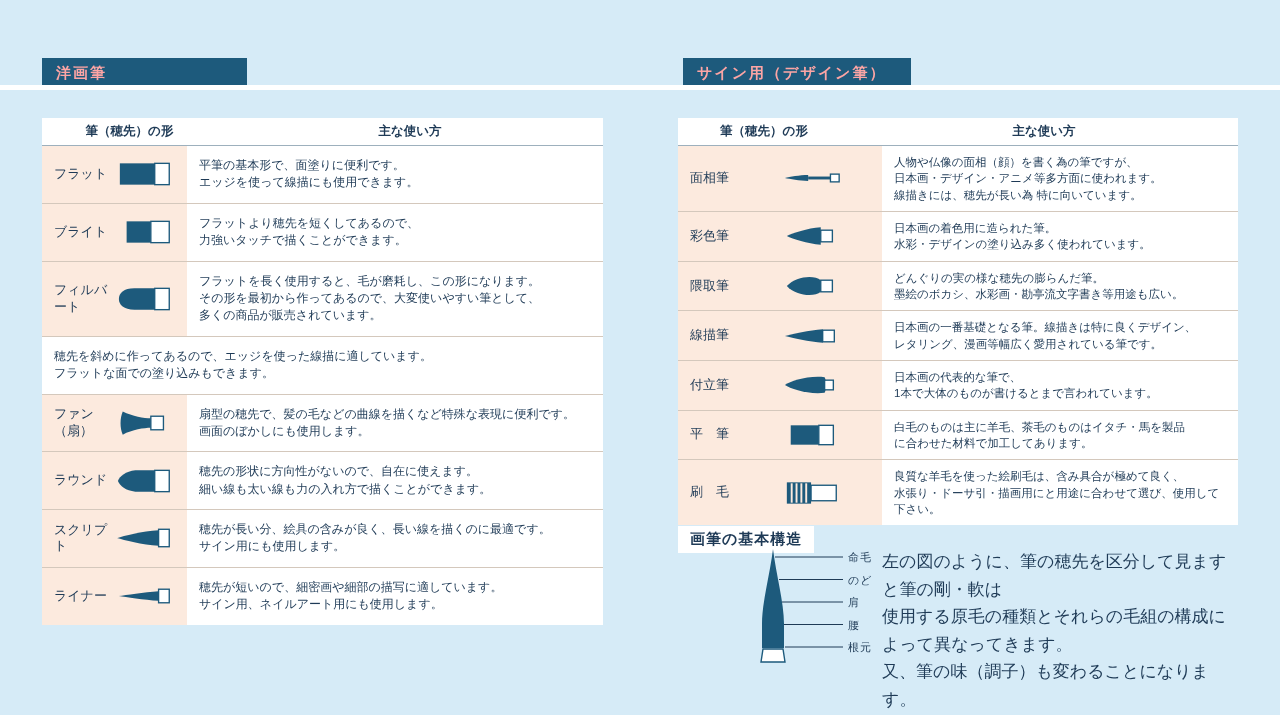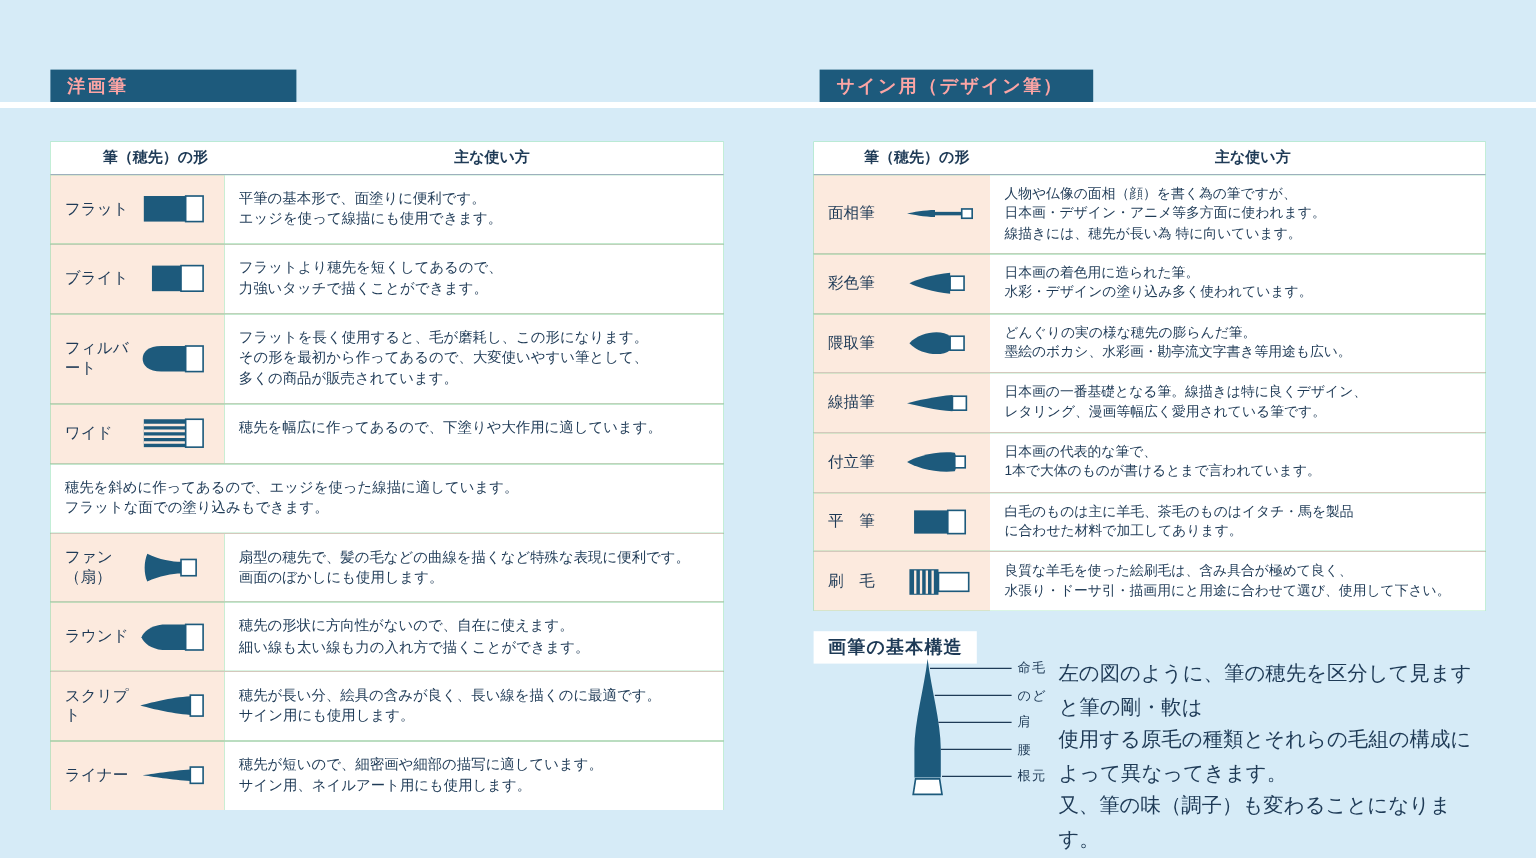--- a/index.html
+++ b/index.html
@@ -15,38 +15,38 @@
   .page-divider{position:absolute;left:0;top:85px;width:1280px;height:5px;background:#ffffff}
 
   .title-box{
     position:absolute;top:42px;height:30px;line-height:30px;
     background:#1d5a7c;color:#fca5a5;font-weight:bold;font-size:15px;
     padding-left:14px;letter-spacing:2px;margin-top:16px;
   }
   #title-left{left:42px;width:205px}
   #title-right{left:683px;width:228px}
 
-  .brush-table{position:absolute;top:118px;background:#22c55e}
+  .brush-table{position:absolute;top:118px;background:#7f1d1d}
   #table-left{left:42px;width:561px}
   #table-right{left:678px;width:560px}
 
   .thead{display:flex;background:#ffffff;border-bottom:1px solid #9db0bd;height:28px;align-items:center;font-weight:bold;font-size:12.5px}
   .th{text-align:center}
   #table-left .th-shape{width:175px}
   #table-right .th-shape{width:172px}
   .th-usage{flex:1}
 
   .trow{display:flex}
   .trow + .trow{border-top:1px solid #d4c8bc}
   #table-left .trow{min-height:50px}
   #table-right .trow{min-height:48px}
 
   .td-shape{background:#fceade;display:flex;align-items:center;padding-left:12px}
   #table-left .td-shape{width:145px}
-  #table-right .td-shape{width:147px}
+  #table-right .td-shape{width:204px}
 
   .bname{font-size:13px;line-height:1.3;white-space:pre-line;font-weight:normal}
   #table-left .bname{width:80px}
   #table-right .bname{width:64px}
   .bicon{flex:1;display:flex;justify-content:center;align-items:center;padding-right:10px}
 
   .td-usage{flex:1;background:#ffffff;white-space:pre-line}
   #table-left .td-usage{padding:11px 12px;font-size:12px;line-height:1.45}
   #table-right .td-usage{padding:8px 12px;font-size:11.5px;line-height:1.42}
 
@@ -120,38 +120,20 @@
                 <path class="f" d="M41 4 L20 4 C9 4 4 9 4 15 C4 21 9 26 20 26 L41 26 Z"></path>
                 <rect class="o" x="41" y="4" width="15" height="22"></rect>
               </svg>
             </div>
           </div>
           <div class="td-usage">フラットを長く使用すると、毛が磨耗し、この形になります。
 その形を最初から作ってあるので、大変使いやすい筆として、
 多くの商品が販売されています。</div>
         </div>
         <div class="trow">
-          <div class="td-shape">
-            <div class="bname">ワイド</div>
-            <div class="bicon">
-              <svg width="62" height="30" viewBox="0 0 64 30">
-                <rect class="f" x="5" y="3" width="36" height="24"></rect>
-                <g class="ws">
-                  <line x1="5" y1="8" x2="41" y2="8"></line>
-                  <line x1="5" y1="13" x2="41" y2="13"></line>
-                  <line x1="5" y1="18" x2="41" y2="18"></line>
-                  <line x1="5" y1="23" x2="41" y2="23"></line>
-                </g>
-                <rect class="o" x="41" y="3" width="15" height="24"></rect>
-              </svg>
-            </div>
-          </div>
-          <div class="td-usage">穂先を幅広に作ってあるので、下塗りや大作用に適しています。</div>
-        </div>
-        <div class="trow">
           <div class="td-usage">穂先を斜めに作ってあるので、エッジを使った線描に適しています。
 フラットな面での塗り込みもできます。</div>
         </div>
         <div class="trow">
           <div class="td-shape">
             <div class="bname">ファン（扇）</div>
             <div class="bicon">
               <svg width="62" height="30" viewBox="0 0 64 30">
                 <path class="f" d="M8 3 C18 8 30 10 37 10 L37 20 C30 20 18 22 8 27 C5 20 5 10 8 3 Z"></path>
                 <rect class="o" x="37" y="8" width="13" height="14"></rect>

